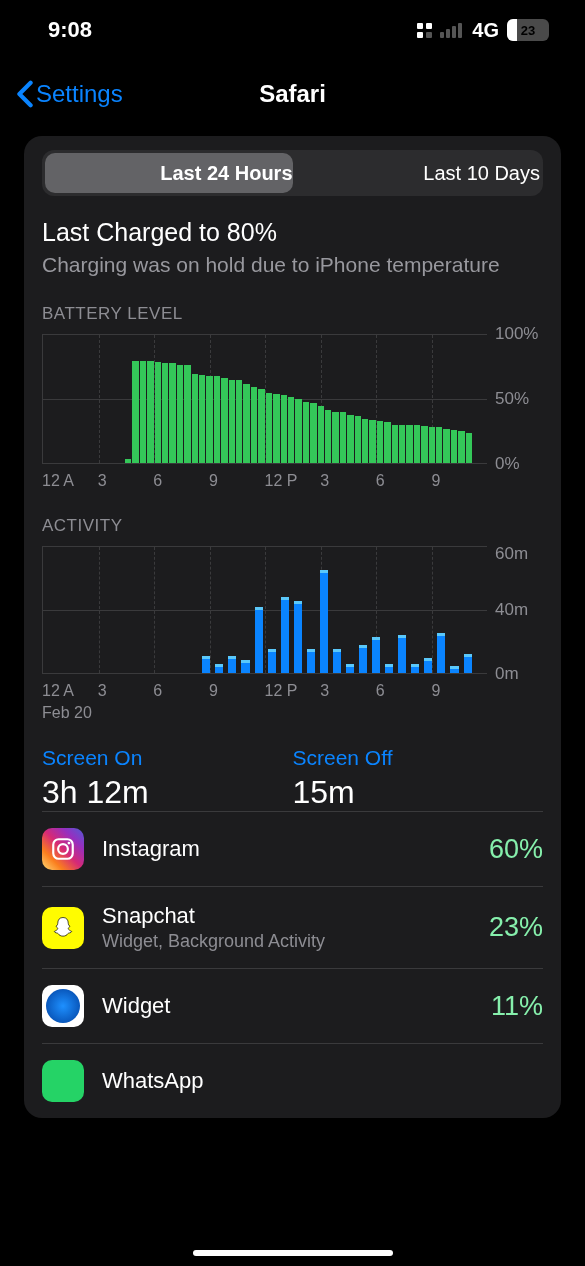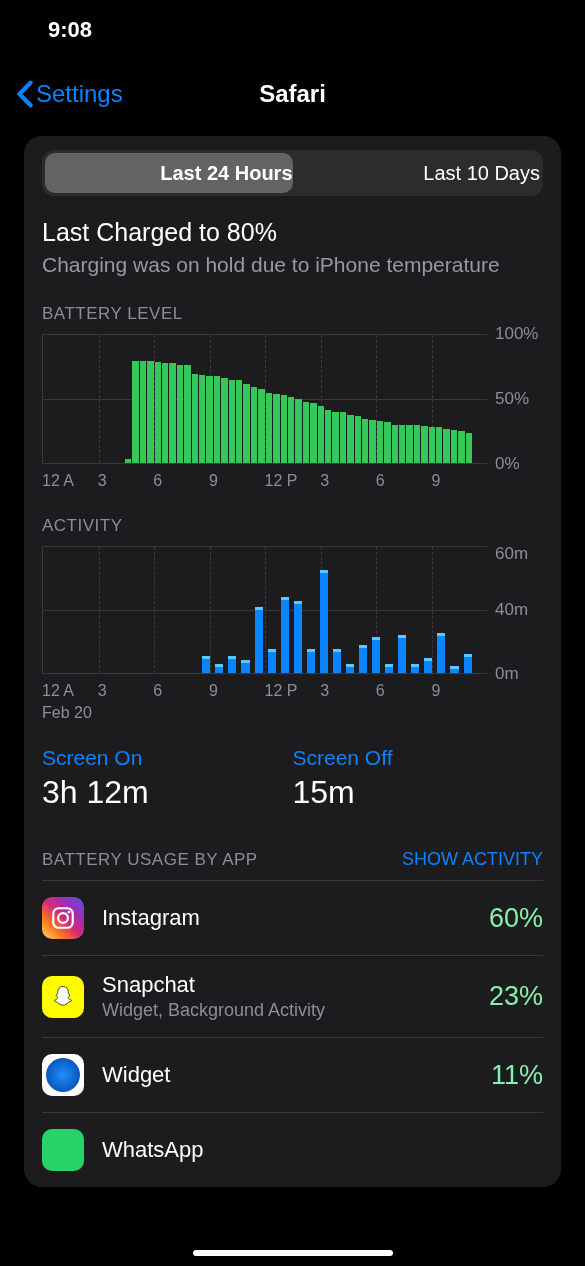--- a/index.html
+++ b/index.html
@@ -135,20 +135,39 @@
   .app-name{font-size:22px;}
   .app-sub{font-size:18px;color:#8d8d93;margin-top:2px;}
   .app-pct{font-size:27px;color:#86efac;}
   .home-indicator{position:absolute;bottom:10px;left:50%;transform:translateX(-50%);width:200px;height:6px;background:#fff;border-radius:3px;}
 </style>
 </head>
 <body>
 
 <div class="status-bar">
   <div>9:08</div>
+  <div class="status-right">
+    <div class="signal-dots">
+      <span></span>
+        <span></span>
+        <span></span>
+        <span class="dim"></span>
+    </div>
+    <div class="signal-bars">
+      <span style="height:6px"></span>
+        <span style="height:9px"></span>
+        <span style="height:12px;background:#555"></span>
+        <span style="height:15px;background:#555"></span>
+    </div>
+    <div style="font-size:20px;">4G</div>
+    <div class="battery-pill">
+      <div class="fill" style="width:23%"></div>
+      <div class="num">23</div>
+    </div>
+  </div>
 </div>
 
 <div class="nav-bar">
   <div class="back-btn">
     <svg width="18" height="28" viewBox="0 0 12 20">
         <path d="M10 2 L2 10 L10 18" stroke="#0a84ff" stroke-width="3" fill="none" stroke-linecap="round" stroke-linejoin="round"></path>
       </svg>
     <span>Settings</span>
   </div>
   <div class="nav-title">Safari</div>
@@ -329,24 +348,20 @@
     <div class="usage-col">
       <div class="usage-label">Screen On</div>
       <div class="usage-val">3h 12m</div>
     </div>
     <div class="usage-col">
       <div class="usage-label">Screen Off</div>
       <div class="usage-val">15m</div>
     </div>
   </div>
 
-  <div class="list-header">
-    <div class="left">BATTERY USAGE BY APP</div>
-    <div class="right">SHOW ACTIVITY</div>
-  </div>
 
   <div class="app-row">
     <div class="app-icon ig">
       <svg viewBox="0 0 24 24">
           <rect x="3" y="3" width="18" height="18" rx="5" fill="none" stroke="#fff" stroke-width="2"></rect>
           <circle cx="12" cy="12" r="4.5" fill="none" stroke="#fff" stroke-width="2"></circle>
           <circle cx="17.5" cy="6.5" r="1.3" fill="#fff"></circle>
         </svg>
     </div>
     <div class="app-text">

